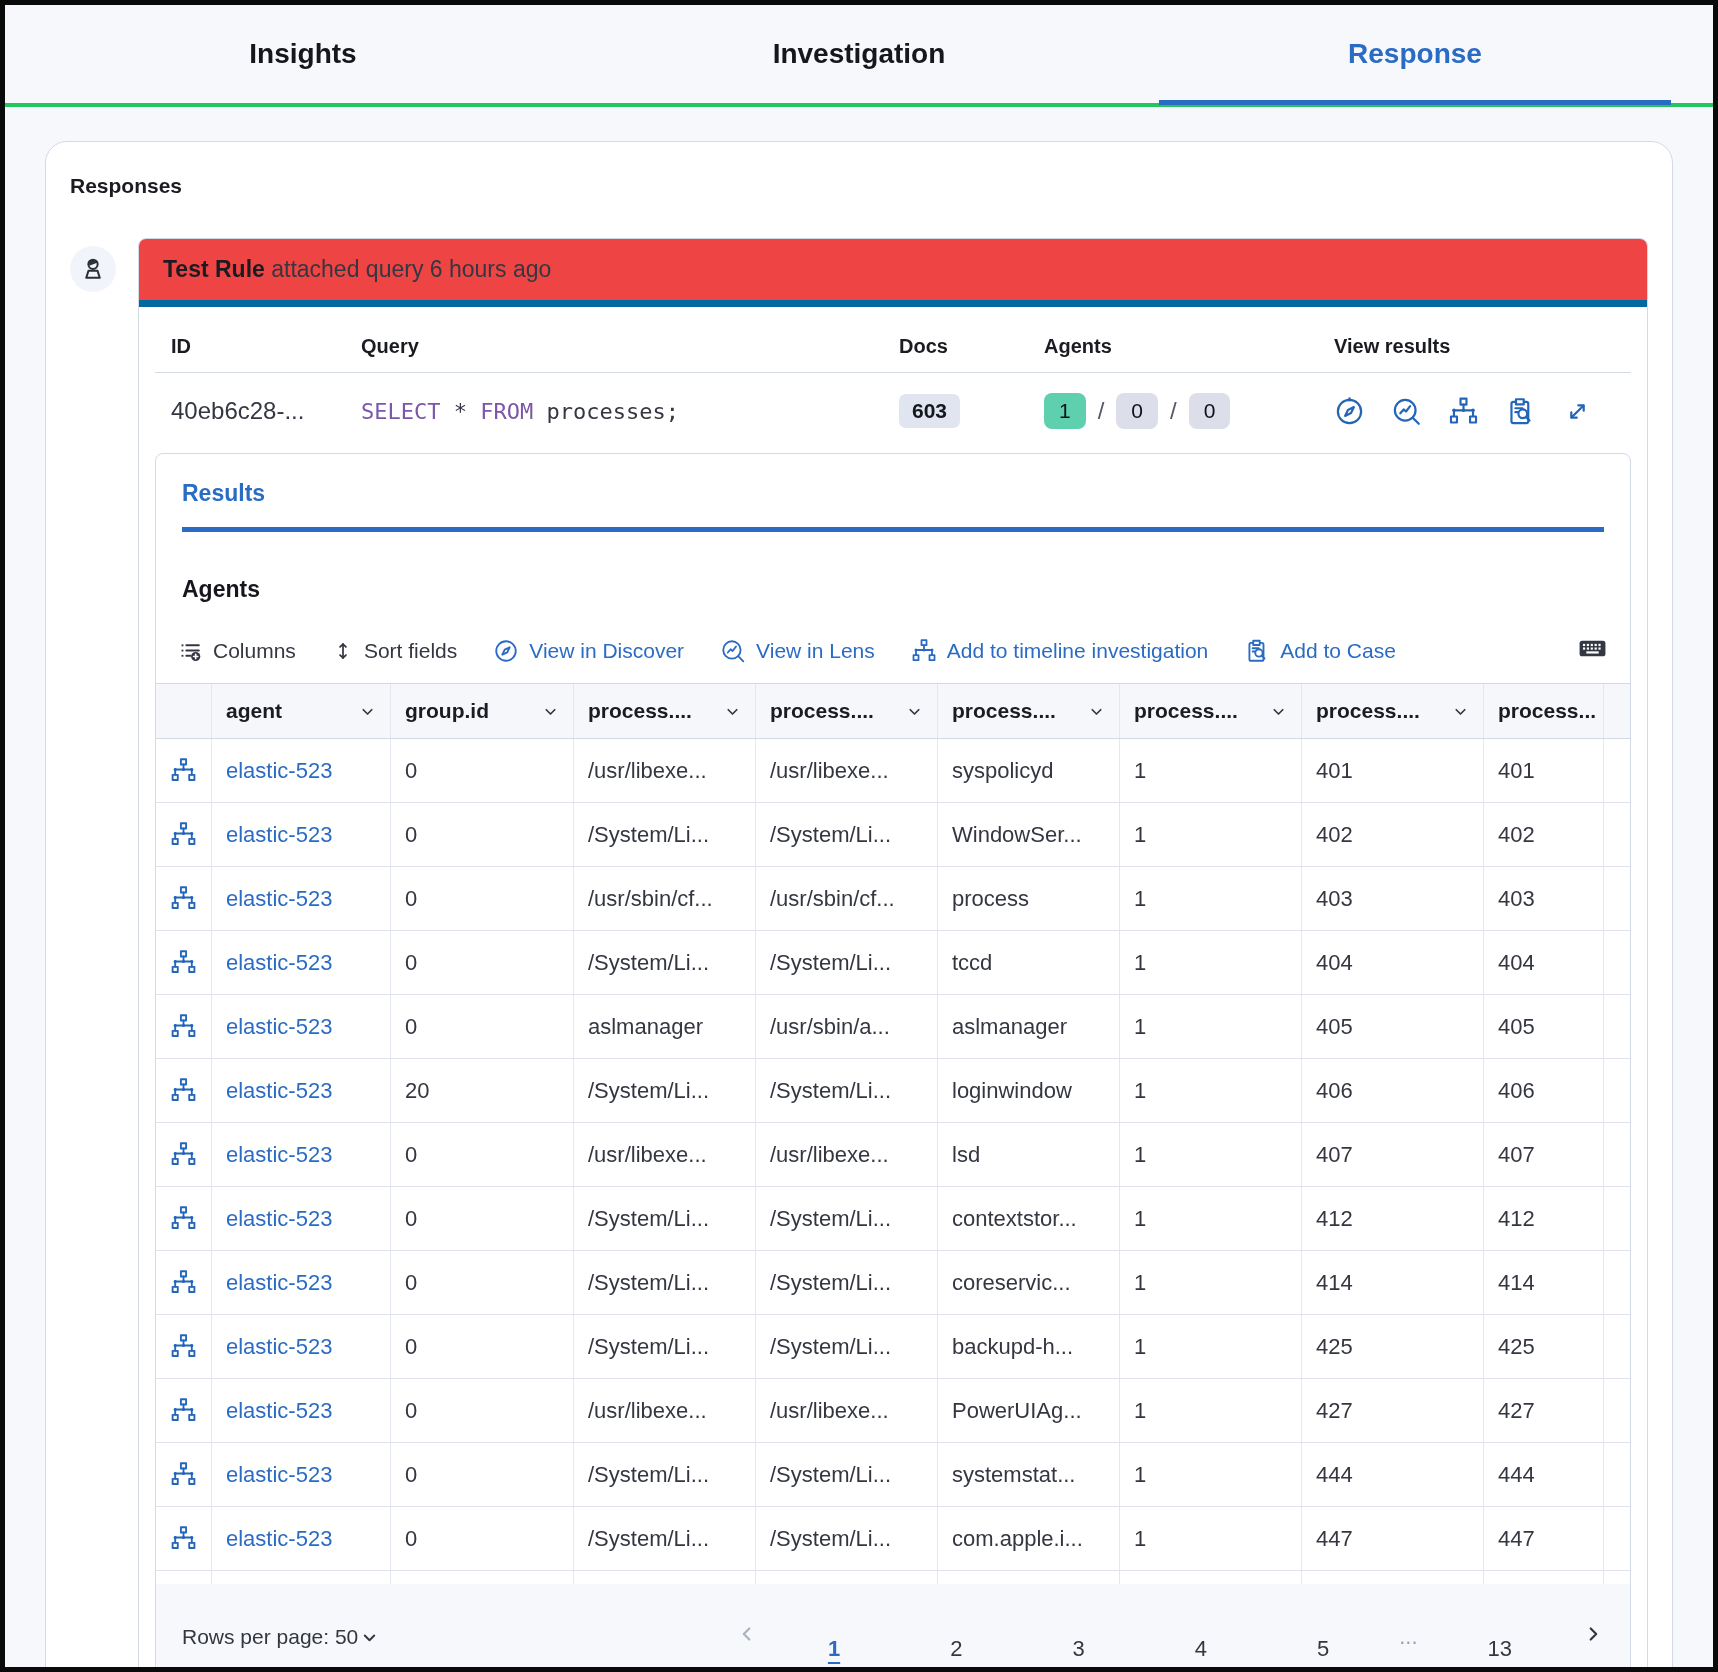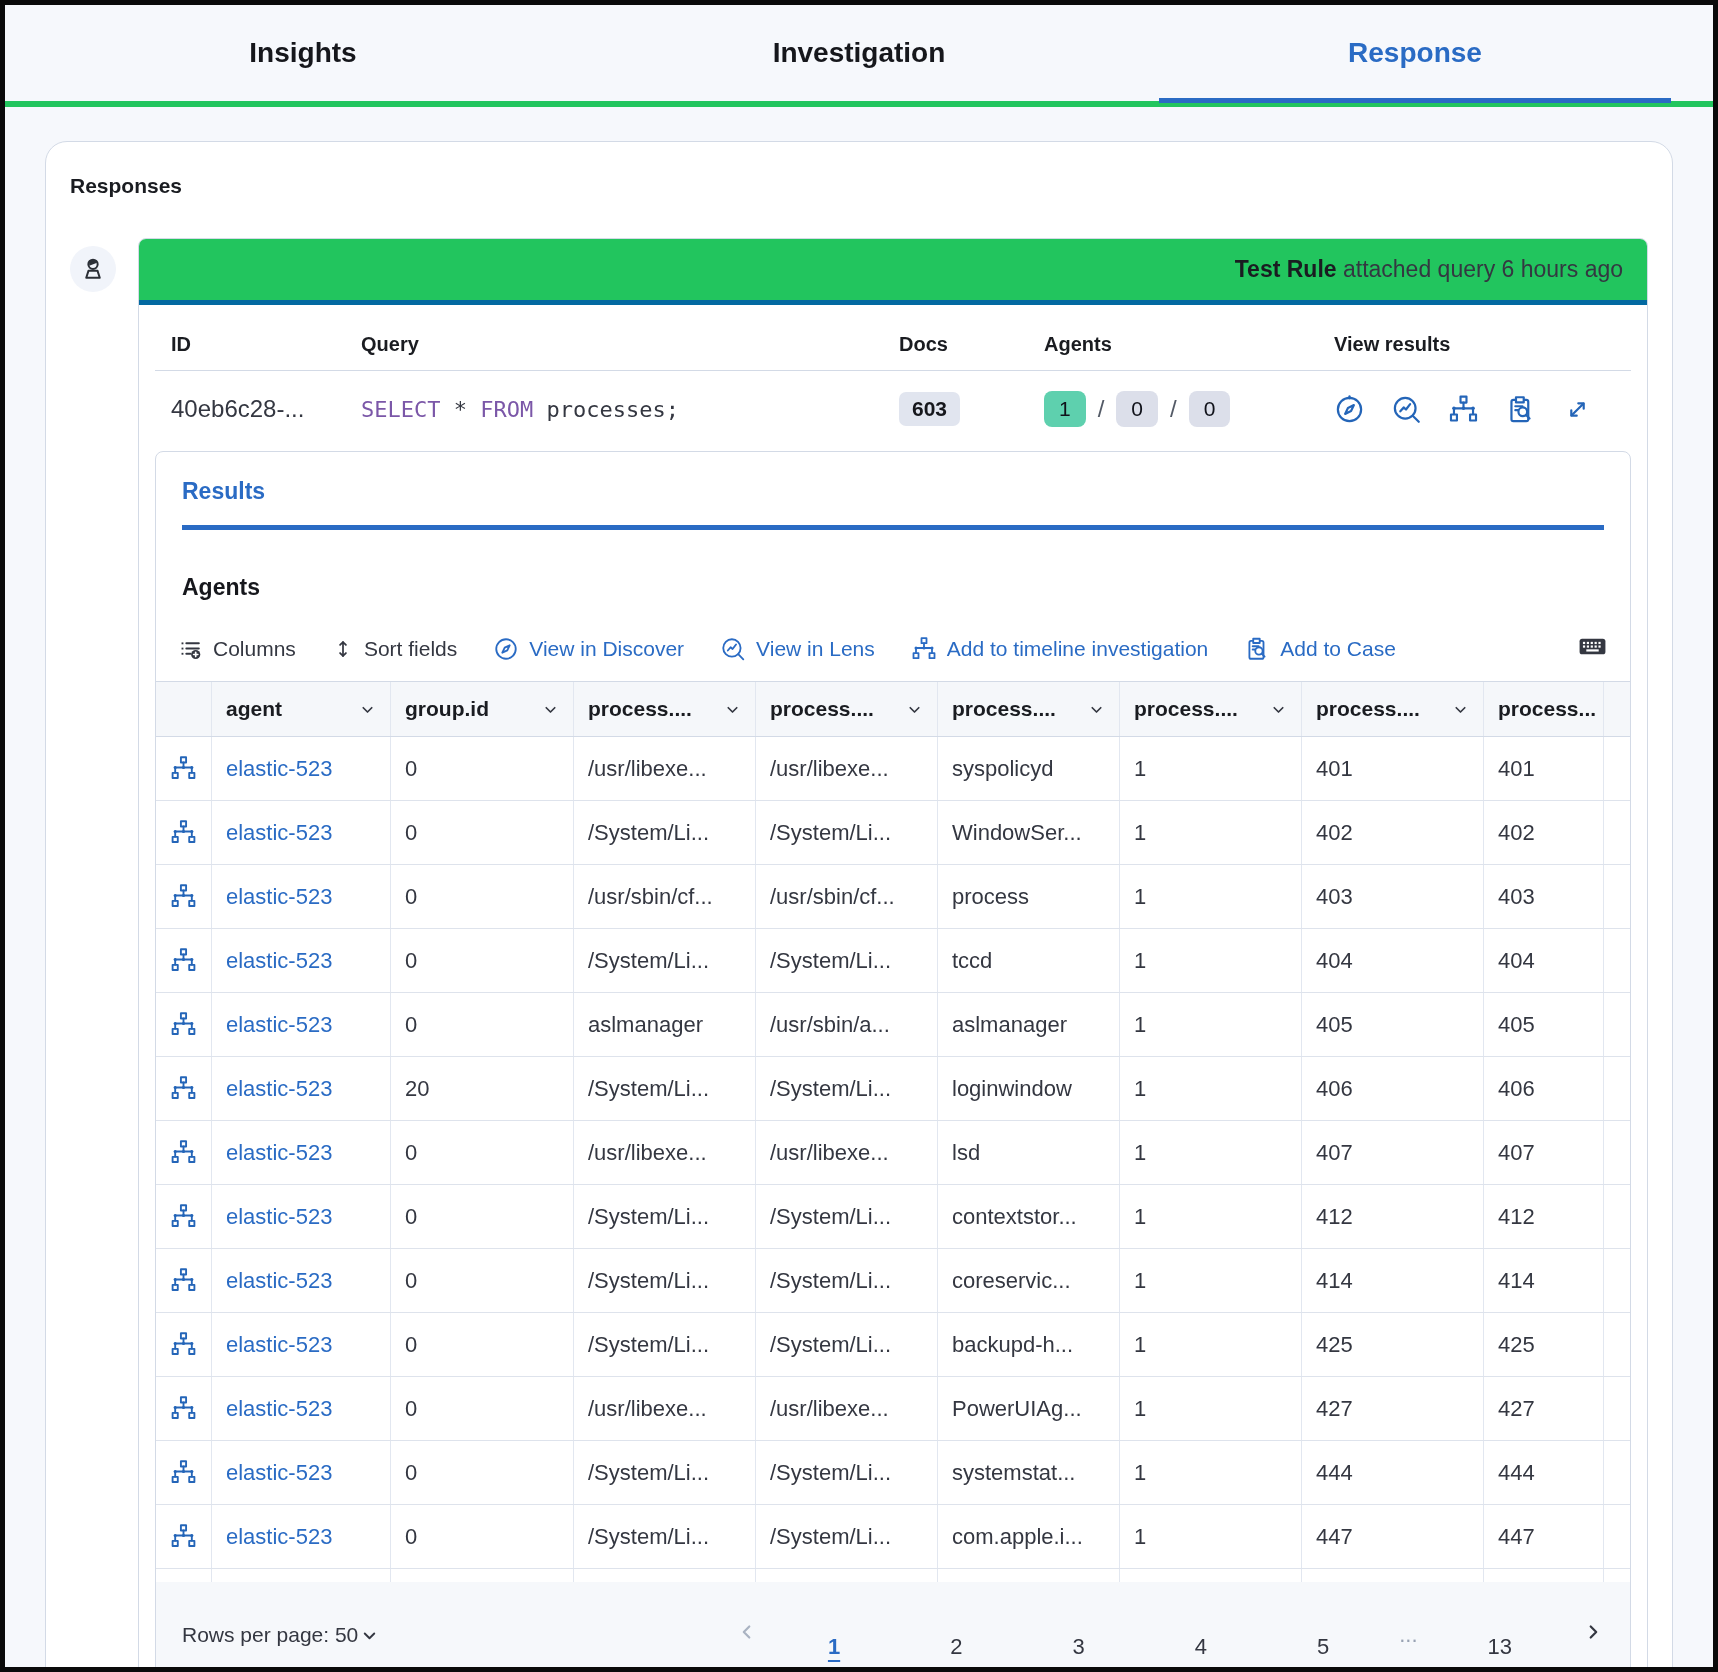--- a/index.html
+++ b/index.html
@@ -8,21 +8,21 @@
     font-family: "Liberation Sans","DejaVu Sans",sans-serif;
     background:#f6f8fc;
     color:#343741;
     width:1718px; height:1672px;
     border:5px solid #0a0a0a;
     overflow:hidden;
   }
   
   .tabbar{
     display:flex; height:102px; background:#f6f8fc;
-    border-bottom:6px solid #22c55e; padding:0 20px;
+    border-bottom:4px solid #22c55e; padding:0 20px;
   }
   .top-tab{
     flex:1; display:flex; align-items:center; justify-content:center;
     position:relative; font-size:28px; font-weight:700; color:#16171c; cursor:pointer;
   }
   .top-tab.active{ color:#2a6bc4; }
   .top-tab.active::after{
     content:""; position:absolute; left:22px; right:22px; bottom:-2px;
     height:5px; background:#2a6bc4;
   }
@@ -36,22 +36,22 @@
   
   .thread{ display:flex; gap:22px; }
   .avatar{
     width:46px; height:46px; border-radius:50%; background:#f1f4fa;
     display:flex; align-items:center; justify-content:center; flex:0 0 46px; margin-top:8px;
   }
   .comment{
     flex:1; border:1px solid #d3dae6; border-radius:8px; background:#fff; overflow:hidden;
   }
   .comment-header{
-    background:#22c55e; border-bottom:5px solid #0369a1;
-    padding:17px 24px; font-size:23px; color:#343741;text-align:right;
+    background:#ef4444; border-bottom:7px solid #0369a1;
+    padding:17px 24px; font-size:23px; color:#343741;
   }
   .comment-header b{ color:#1a1c21; }
   .comment-body{ padding:16px 16px 44px; }
   
   .meta-head,.meta-vals{ display:flex; align-items:center; padding:0 16px; }
   .meta-head{ padding-top:12px; padding-bottom:14px; }
   .mcol-id{ width:190px; } .mcol-query{ width:538px; } .mcol-docs{ width:145px; }
   .mcol-agents{ width:290px; } .mcol-view{ flex:1; }
   .meta-head .mlabel{ font-size:20px; font-weight:700; color:#1a1c21; }
   .meta-divider{ border-bottom:1px solid #d3dae6; }

